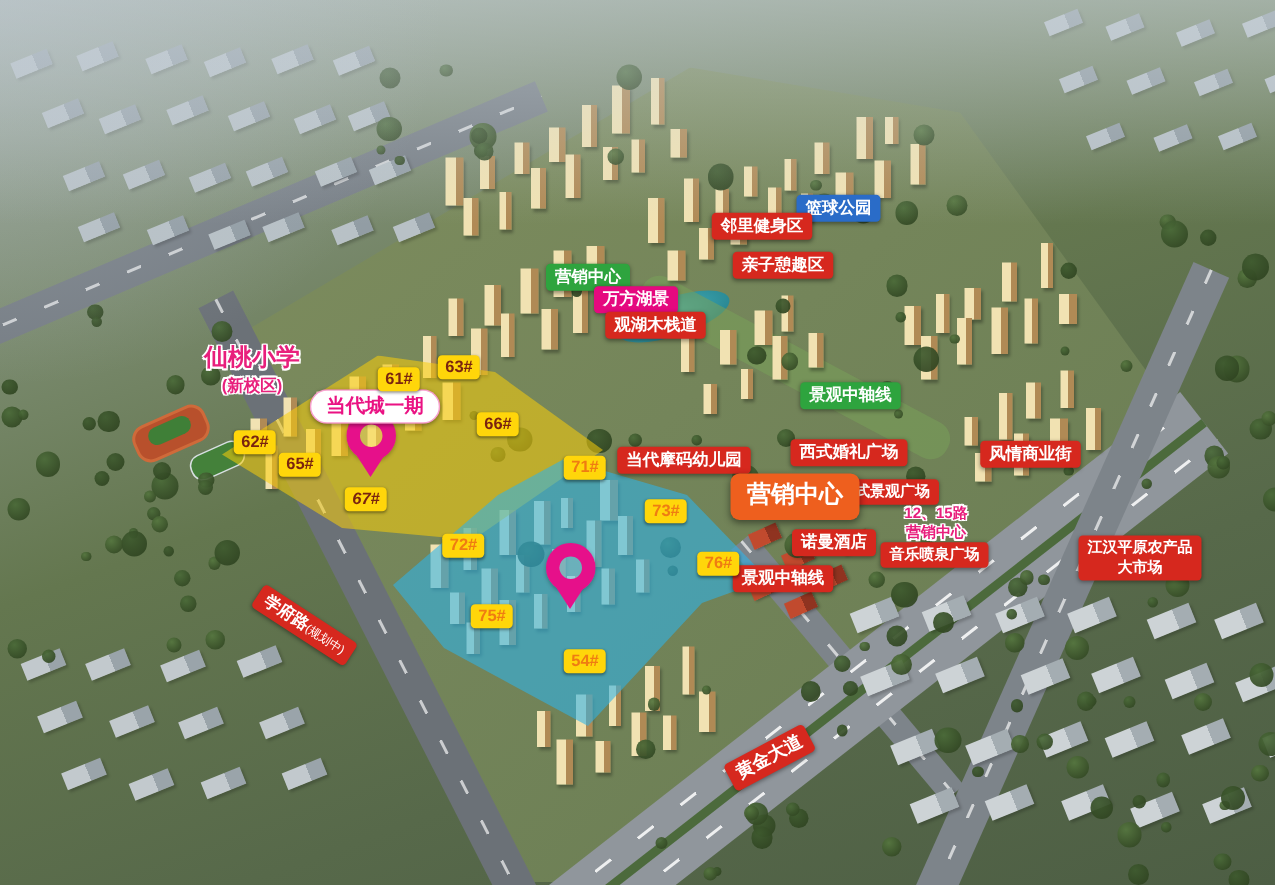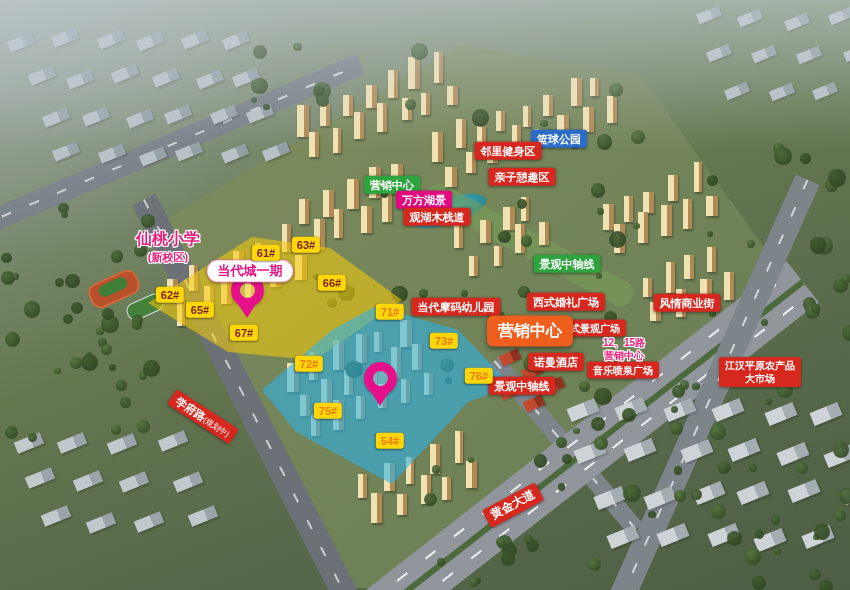--- a/index.html
+++ b/index.html
@@ -439,21 +439,21 @@
     <div class="school-l2">(新校区)</div>
   </div>
 
   <div class="lb white-pill" style="left:250px;top:271px;">当代城一期</div>
 
   <div class="lb num" style="left:266px;top:253px;">61#</div>
   <div class="lb num" style="left:306px;top:245px;">63#</div>
   <div class="lb num" style="left:170px;top:295px;">62#</div>
   <div class="lb num" style="left:200px;top:310px;">65#</div>
   <div class="lb num" style="left:332px;top:283px;">66#</div>
-  <div class="lb num" style="left:244px;top:333px;">67#</div>
+  <div class="lb num" style="left:244px;top:333px;font-style:italic;">67#</div>
 
   <div class="lb num p2" style="left:390px;top:312px;">71#</div>
   <div class="lb num p2" style="left:444px;top:341px;">73#</div>
   <div class="lb num p2" style="left:309px;top:364px;">72#</div>
   <div class="lb num p2" style="left:479px;top:376px;">76#</div>
   <div class="lb num p2" style="left:328px;top:411px;">75#</div>
   <div class="lb num p2" style="left:390px;top:441px;">54#</div>
 
   <div class="lb red road-lb" style="left:203px;top:417px;transform:translate(-50%,-50%) rotate(33deg);">
     <span>学府路</span><span class="suffix">(规划中)</span>

